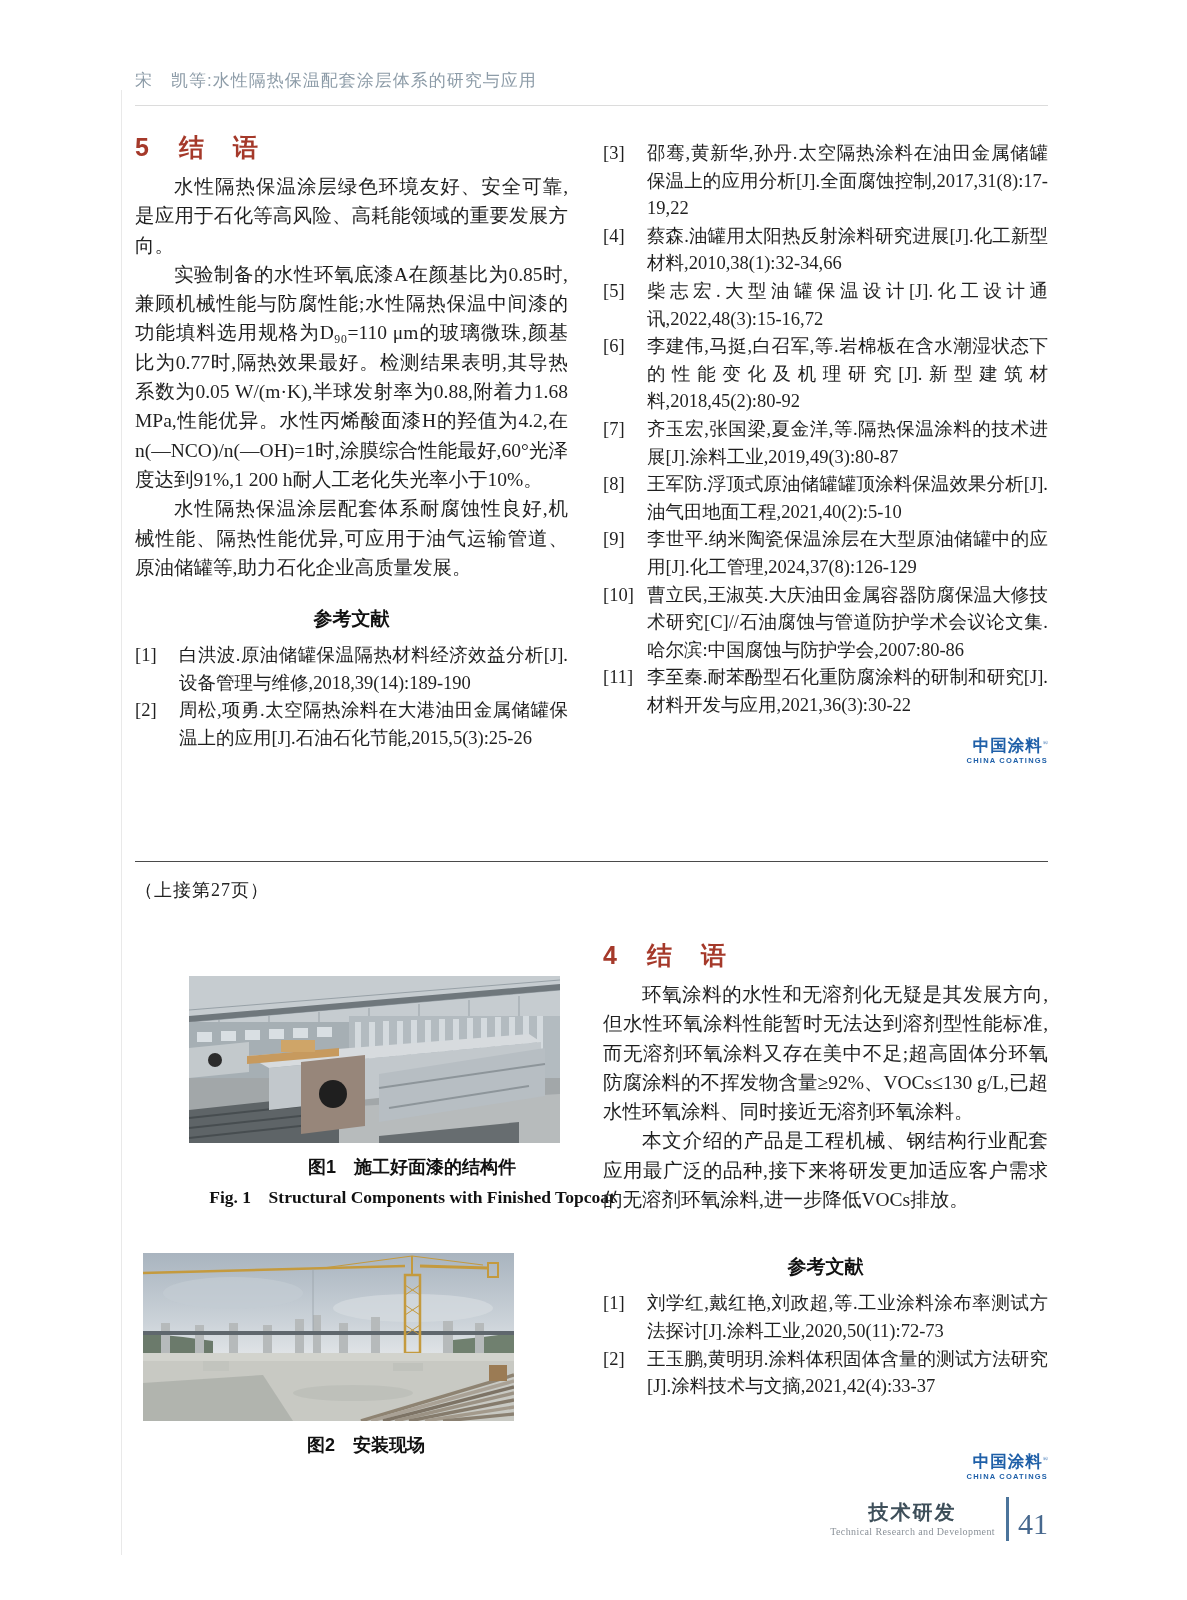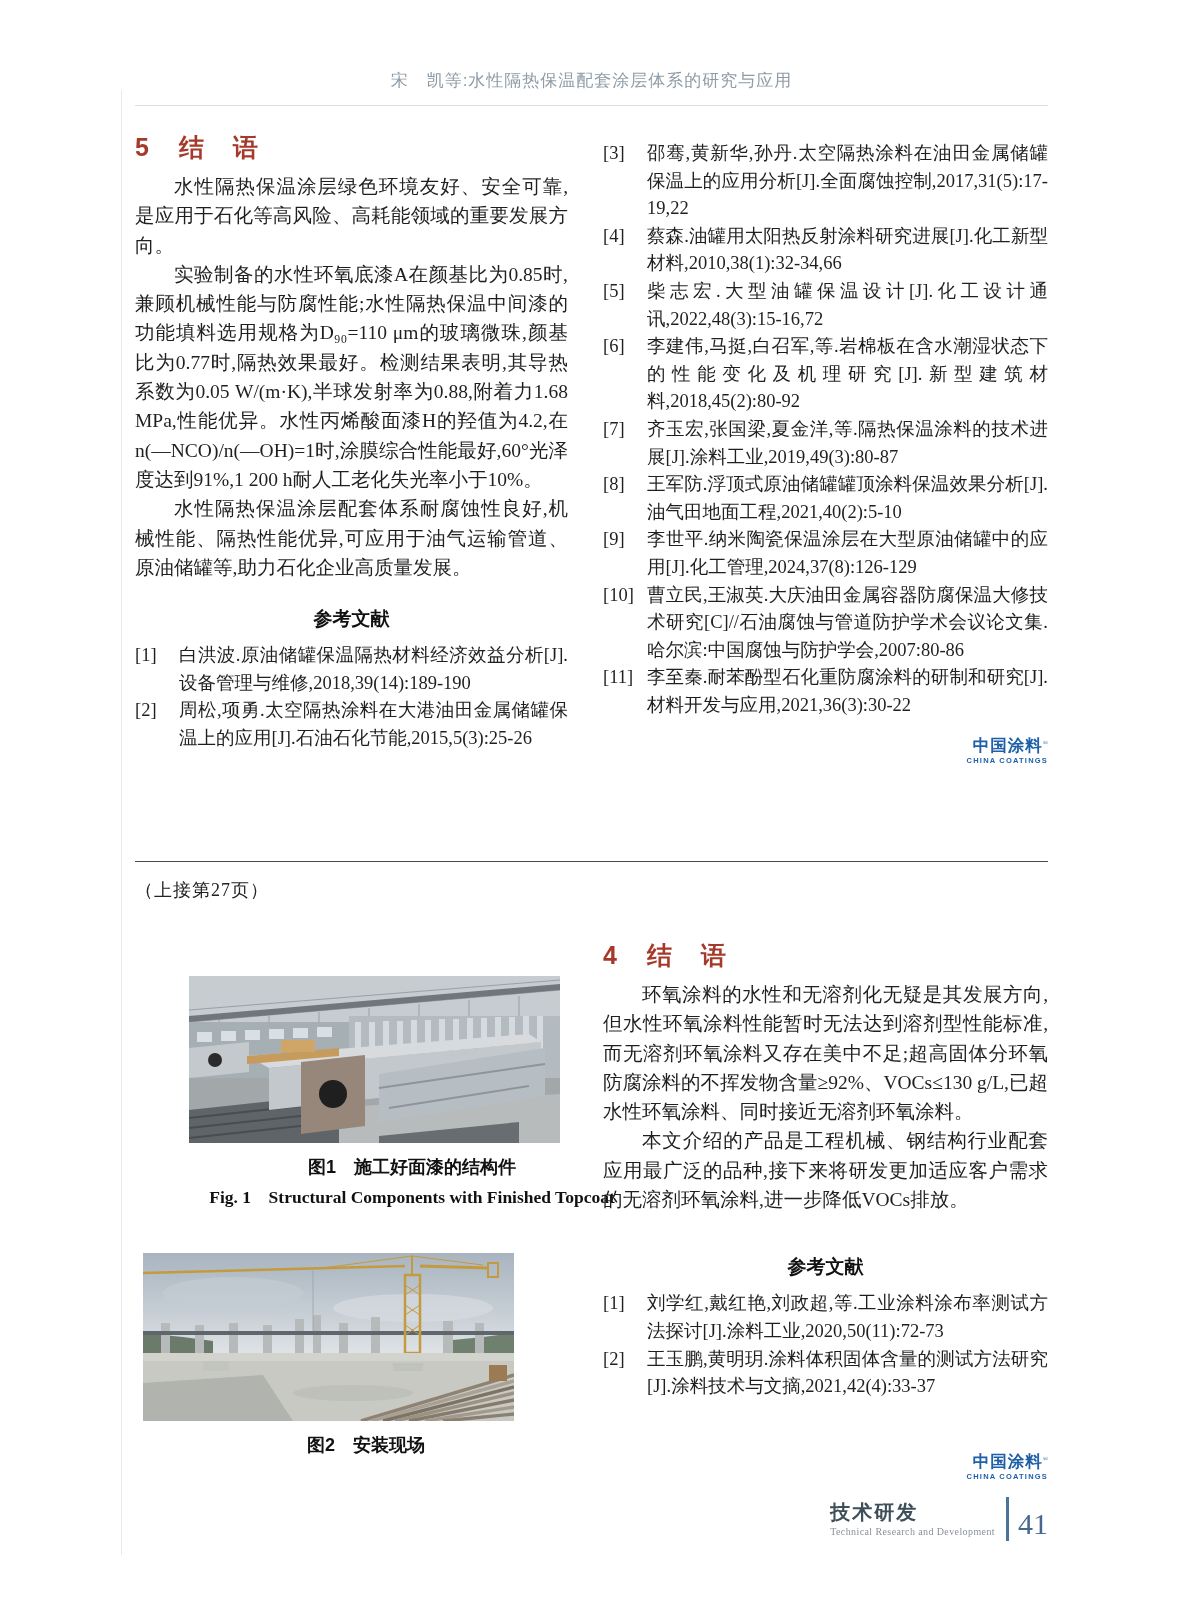--- a/index.html
+++ b/index.html
@@ -6,21 +6,21 @@
   body{
     width:1187px;height:1600px;position:relative;background:#ffffff;
     font-family:"Liberation Serif","DejaVu Serif",serif;color:#1f1f1f;
     -webkit-font-smoothing:antialiased;
   }
   .left-edge-line{position:absolute;left:121px;top:90px;width:1px;height:1465px;background:#e9e9e9;}
   .page{position:absolute;left:135px;top:0;width:913px;}
 
   
   .running-head{
-    padding-top:70px;text-align:center;
+    padding-top:70px;text-align:left;
     font-family:"Liberation Sans","DejaVu Sans",sans-serif;
     font-size:17px;color:#8d9ca8;letter-spacing:1px;line-height:22px;
   }
   .head-rule{border:none;border-top:1px solid #dcdcdc;margin:13px 0 0 0;}
 
   
   .cols{display:grid;grid-template-columns:433px 445px;column-gap:35px;}
 
   
   .sec-head{
@@ -74,21 +74,21 @@
   .cap-en{
     text-align:center;font-weight:bold;font-size:17.5px;margin-top:6px;color:#111;
   }
   .rb .sec-head{margin-top:38px;}
 
   
   .footer{
     position:absolute;top:1497px;right:139px;
     display:flex;align-items:center;
   }
-  .footer .labels{text-align:left;}
+  .footer .labels{text-align:center;}
   .footer .zh{
     font-family:"Liberation Sans","DejaVu Sans",sans-serif;
     font-weight:bold;font-size:20px;color:#3e4f5a;letter-spacing:2px;line-height:22px;
   }
   .footer .en{
     font-size:10px;color:#8a9198;letter-spacing:0.4px;margin-top:3px;line-height:12px;
   }
   .footer .vbar{width:3px;height:44px;background:#4b749b;margin:0 9px 0 11px;}
   .footer .pagenum{
     font-size:30px;color:#47688e;line-height:30px;padding-top:10px;
@@ -122,21 +122,21 @@
       </div>
       <div class="ref">
         <span class="ref-num">[2]</span>
         <span class="ref-text">周松,项勇.太空隔热涂料在大港油田金属储罐保温上的应用[J].石油石化节能,2015,5(3):25-26</span>
       </div>
     </div>
 
     <div style="padding-top:34px;">
       <div class="ref">
         <span class="ref-num">[3]</span>
-        <span class="ref-text">邵骞,黄新华,孙丹.太空隔热涂料在油田金属储罐保温上的应用分析[J].全面腐蚀控制,2017,31(5):17-19,22</span>
+        <span class="ref-text">邵骞,黄新华,孙丹.太空隔热涂料在油田金属储罐保温上的应用分析[J].全面腐蚀控制,2017,31(8):17-19,22</span>
       </div>
       <div class="ref">
         <span class="ref-num">[4]</span>
         <span class="ref-text">蔡森.油罐用太阳热反射涂料研究进展[J].化工新型材料,2010,38(1):32-34,66</span>
       </div>
       <div class="ref">
         <span class="ref-num">[5]</span>
         <span class="ref-text">柴志宏.大型油罐保温设计[J].化工设计通讯,2022,48(3):15-16,72</span>
       </div>
       <div class="ref">

